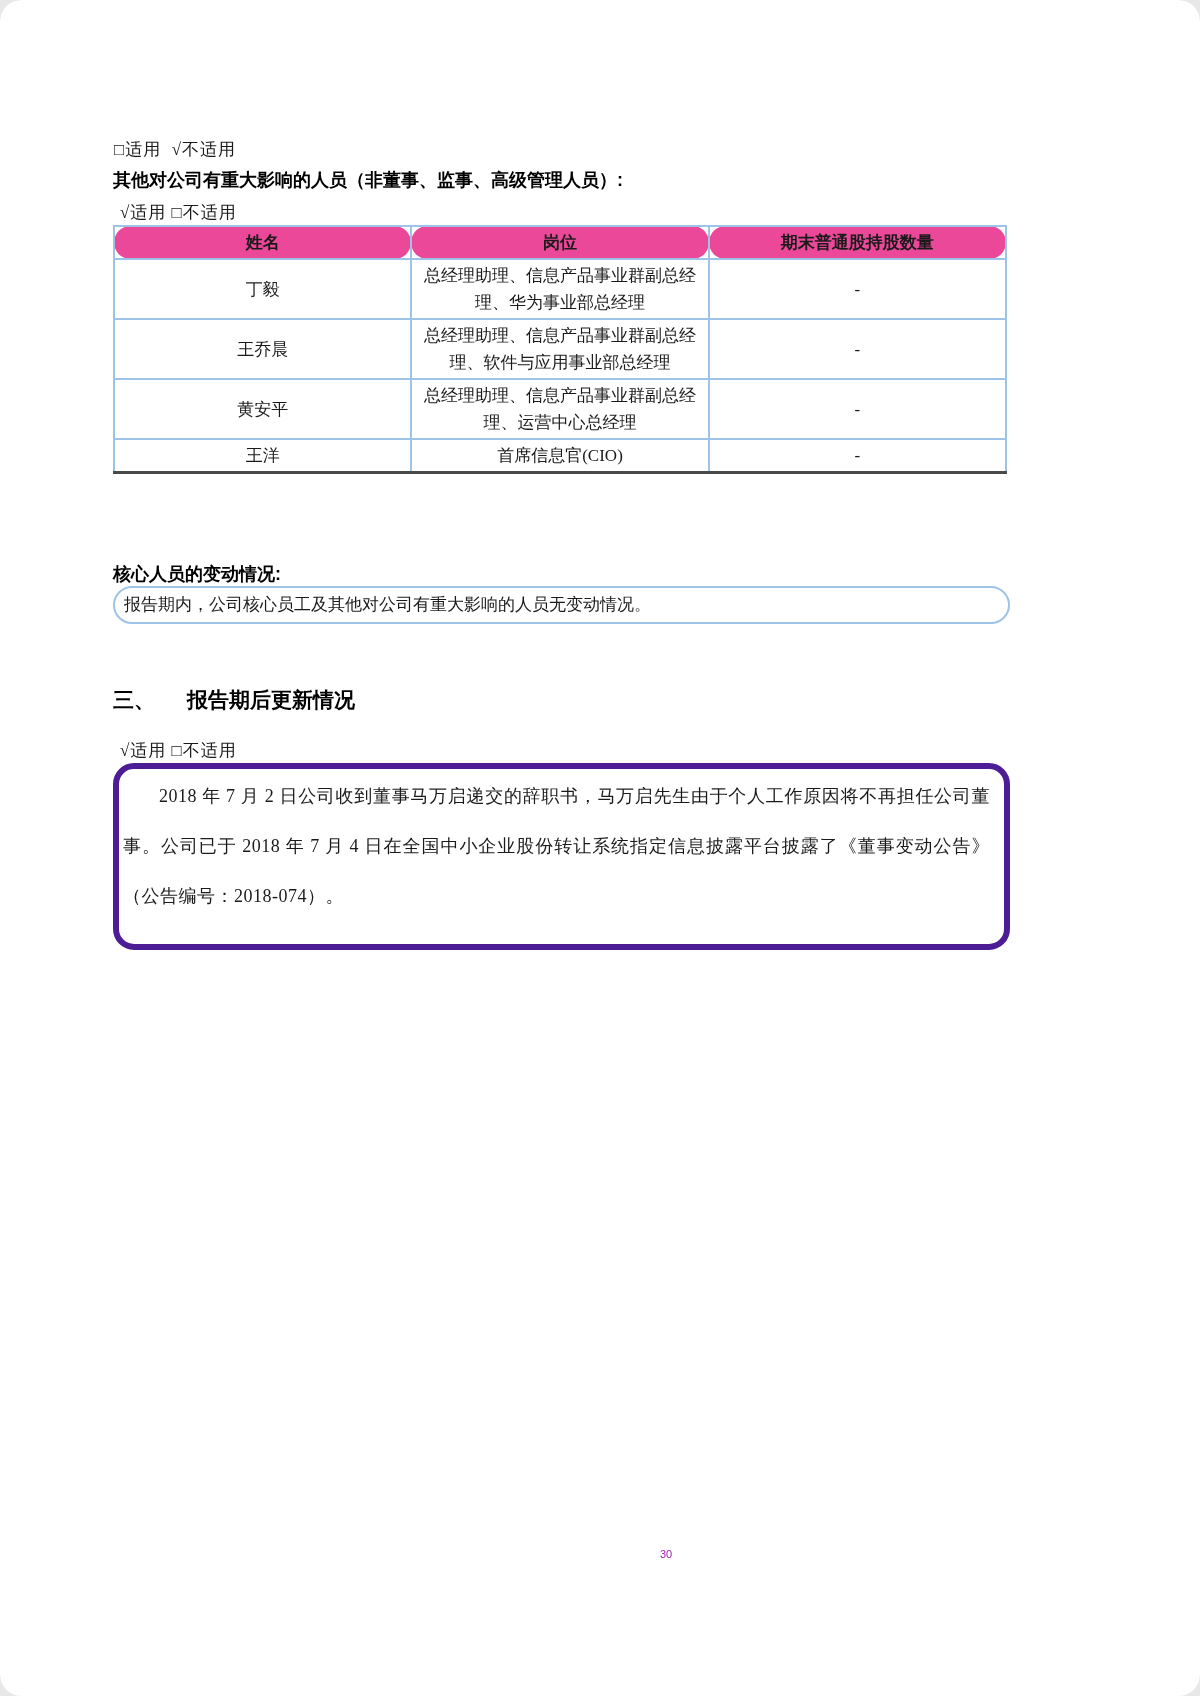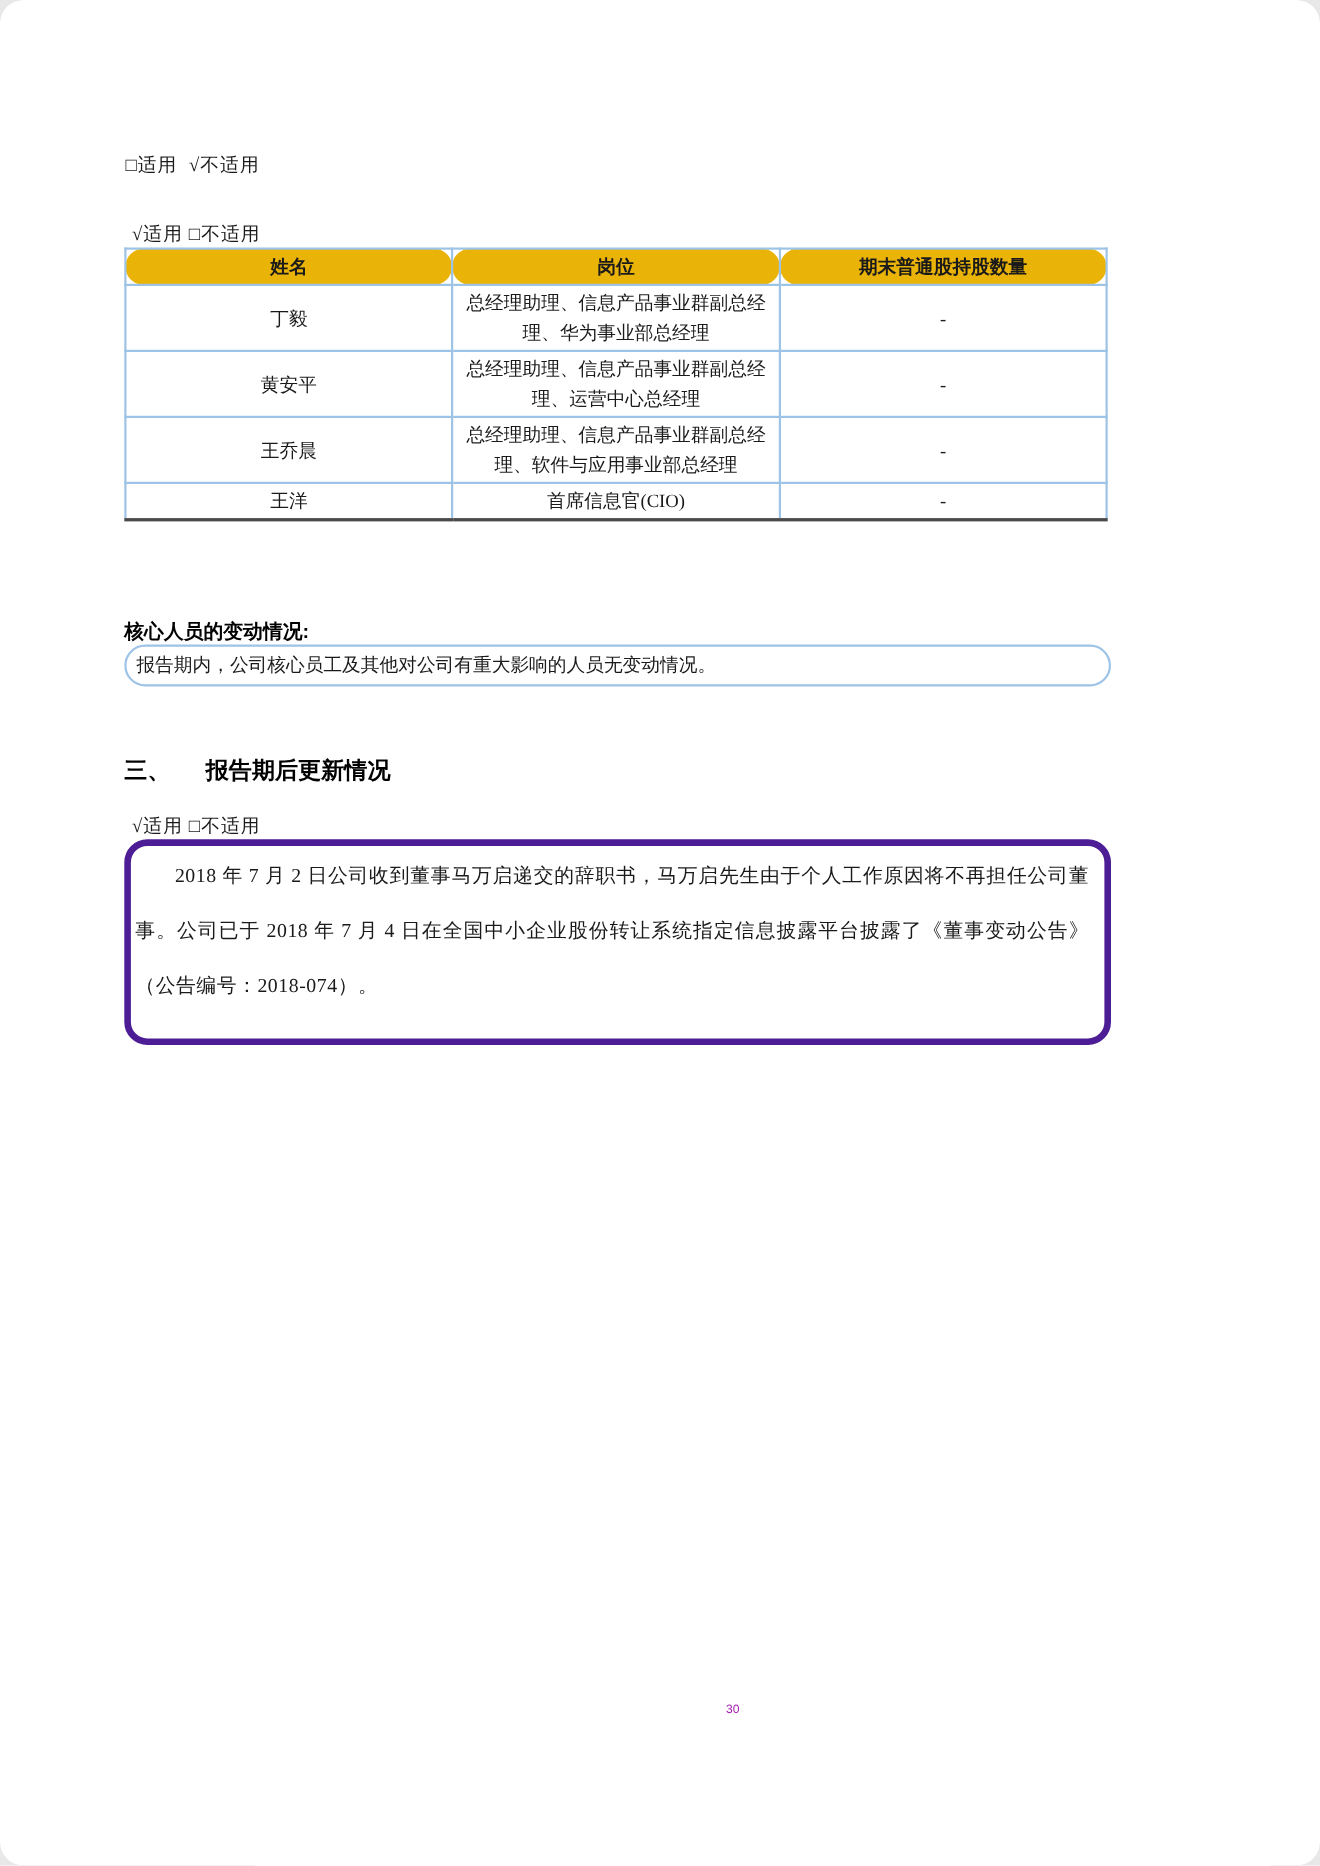--- a/index.html
+++ b/index.html
@@ -39,21 +39,21 @@
     font-size: 17px;
   }
   table.people th, table.people td {
     border: 2px solid #9dc3e6;
     text-align: center;
     vertical-align: middle;
     padding: 2px 8px;
     line-height: 27px;
   }
   table.people th {
-    background: #eab308;
+    background: #ec4899;
     font-weight: bold;
     height: 33px;
     font-size: 17px;
   }
   table.people td.name-cell { width: 170px; font-family: Liberation Serif, serif; }
   table.people td.pos-cell  { width: 429px; }
   table.people td.share-cell{ width: 295px; }
   table.people tr.two-line td { height: 58px; }
   table.people tr.one-line td { height: 30px; }
   table.people tr:last-child td { border-bottom: 3px solid #4a4a4a; }
@@ -103,45 +103,46 @@
     color: #a21caf;
   }
 </style>
 </head>
 <body>
 
 <div class="page">
 
   <div class="applicable pre" style="top:138px;">□适用  √不适用</div>
 
+  <div class="h-bold" style="top:168px;">其他对公司有重大影响的人员（非董事、监事、高级管理人员）:</div>
 
   <div class="applicable pre" style="top:201px; left:120px;">√适用 □不适用</div>
 
   <table class="people">
     <thead>
       <tr>
         <th>姓名</th>
         <th>岗位</th>
         <th>期末普通股持股数量</th>
       </tr>
     </thead>
     <tbody>
       <tr class="two-line">
         <td class="name-cell">丁毅</td>
         <td class="pos-cell">总经理助理、信息产品事业群副总经理、华为事业部总经理</td>
         <td class="share-cell">-</td>
       </tr>
       <tr class="two-line">
-        <td class="name-cell">黄安平</td>
-        <td class="pos-cell">总经理助理、信息产品事业群副总经理、运营中心总经理</td>
+        <td class="name-cell">王乔晨</td>
+        <td class="pos-cell">总经理助理、信息产品事业群副总经理、软件与应用事业部总经理</td>
         <td class="share-cell">-</td>
       </tr>
       <tr class="two-line">
-        <td class="name-cell">王乔晨</td>
-        <td class="pos-cell">总经理助理、信息产品事业群副总经理、软件与应用事业部总经理</td>
+        <td class="name-cell">黄安平</td>
+        <td class="pos-cell">总经理助理、信息产品事业群副总经理、运营中心总经理</td>
         <td class="share-cell">-</td>
       </tr>
       <tr class="one-line">
         <td class="name-cell">王洋</td>
         <td class="pos-cell">首席信息官(CIO)</td>
         <td class="share-cell">-</td>
       </tr>
     </tbody>
   </table>
 

